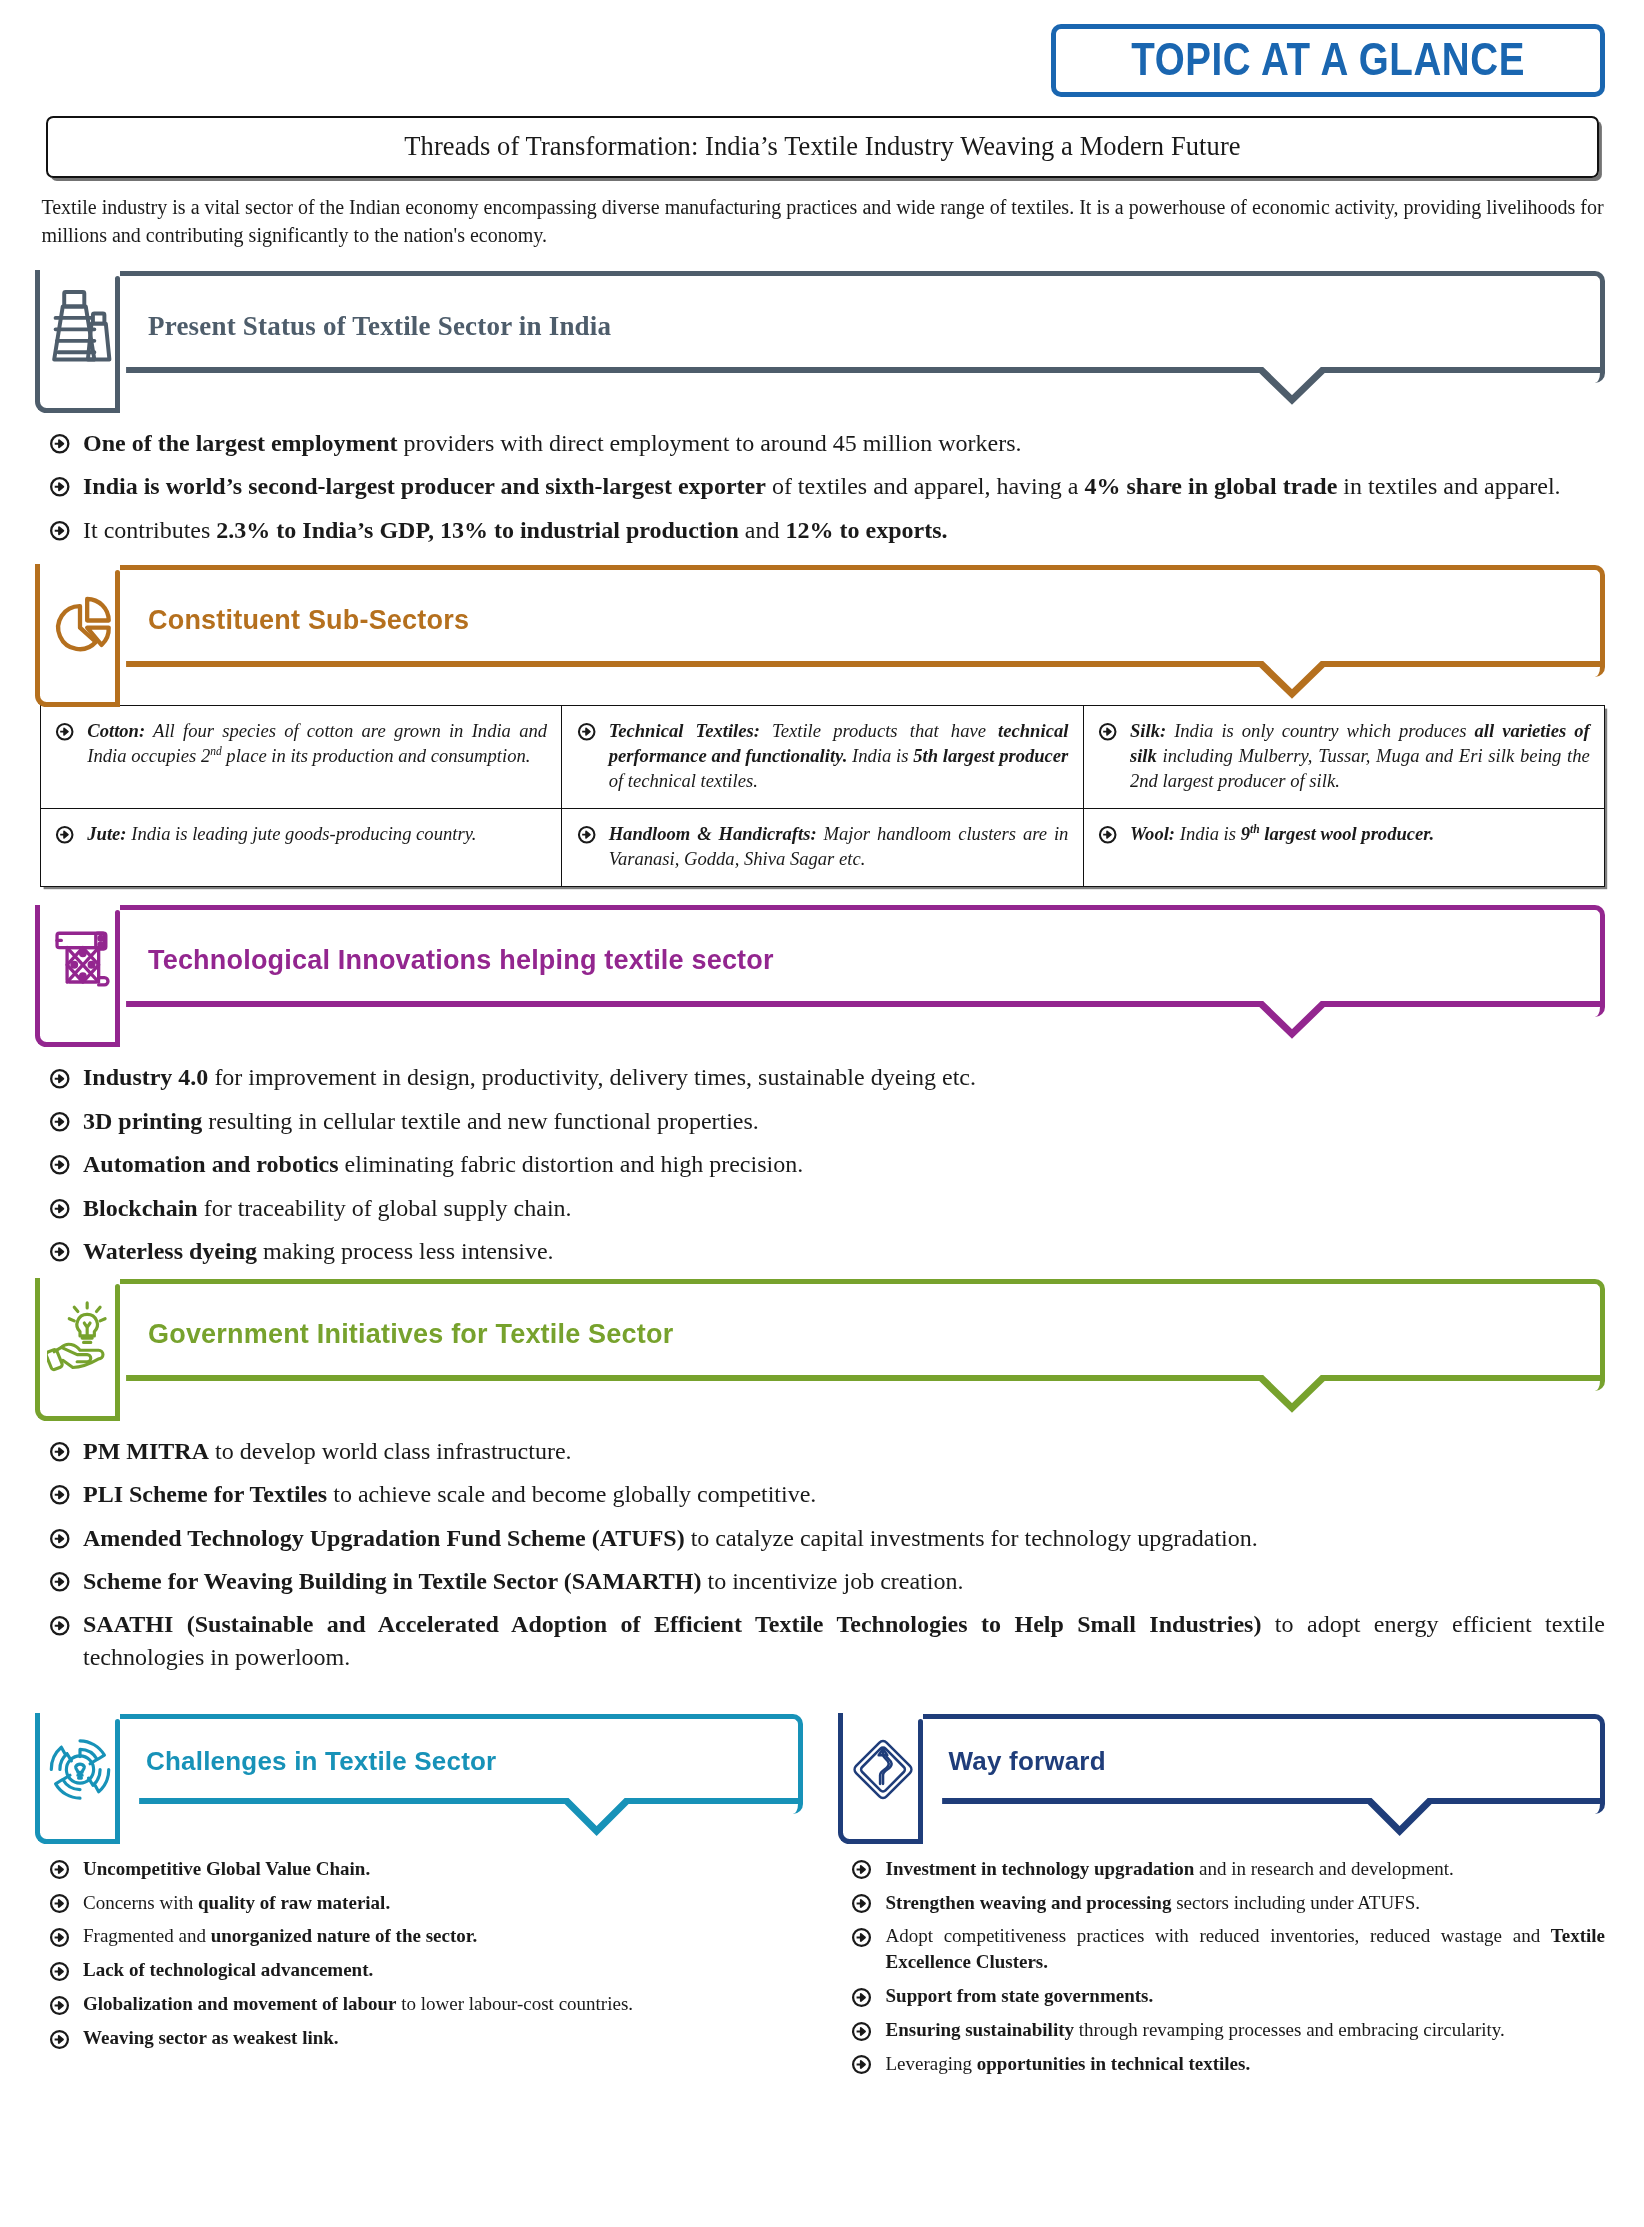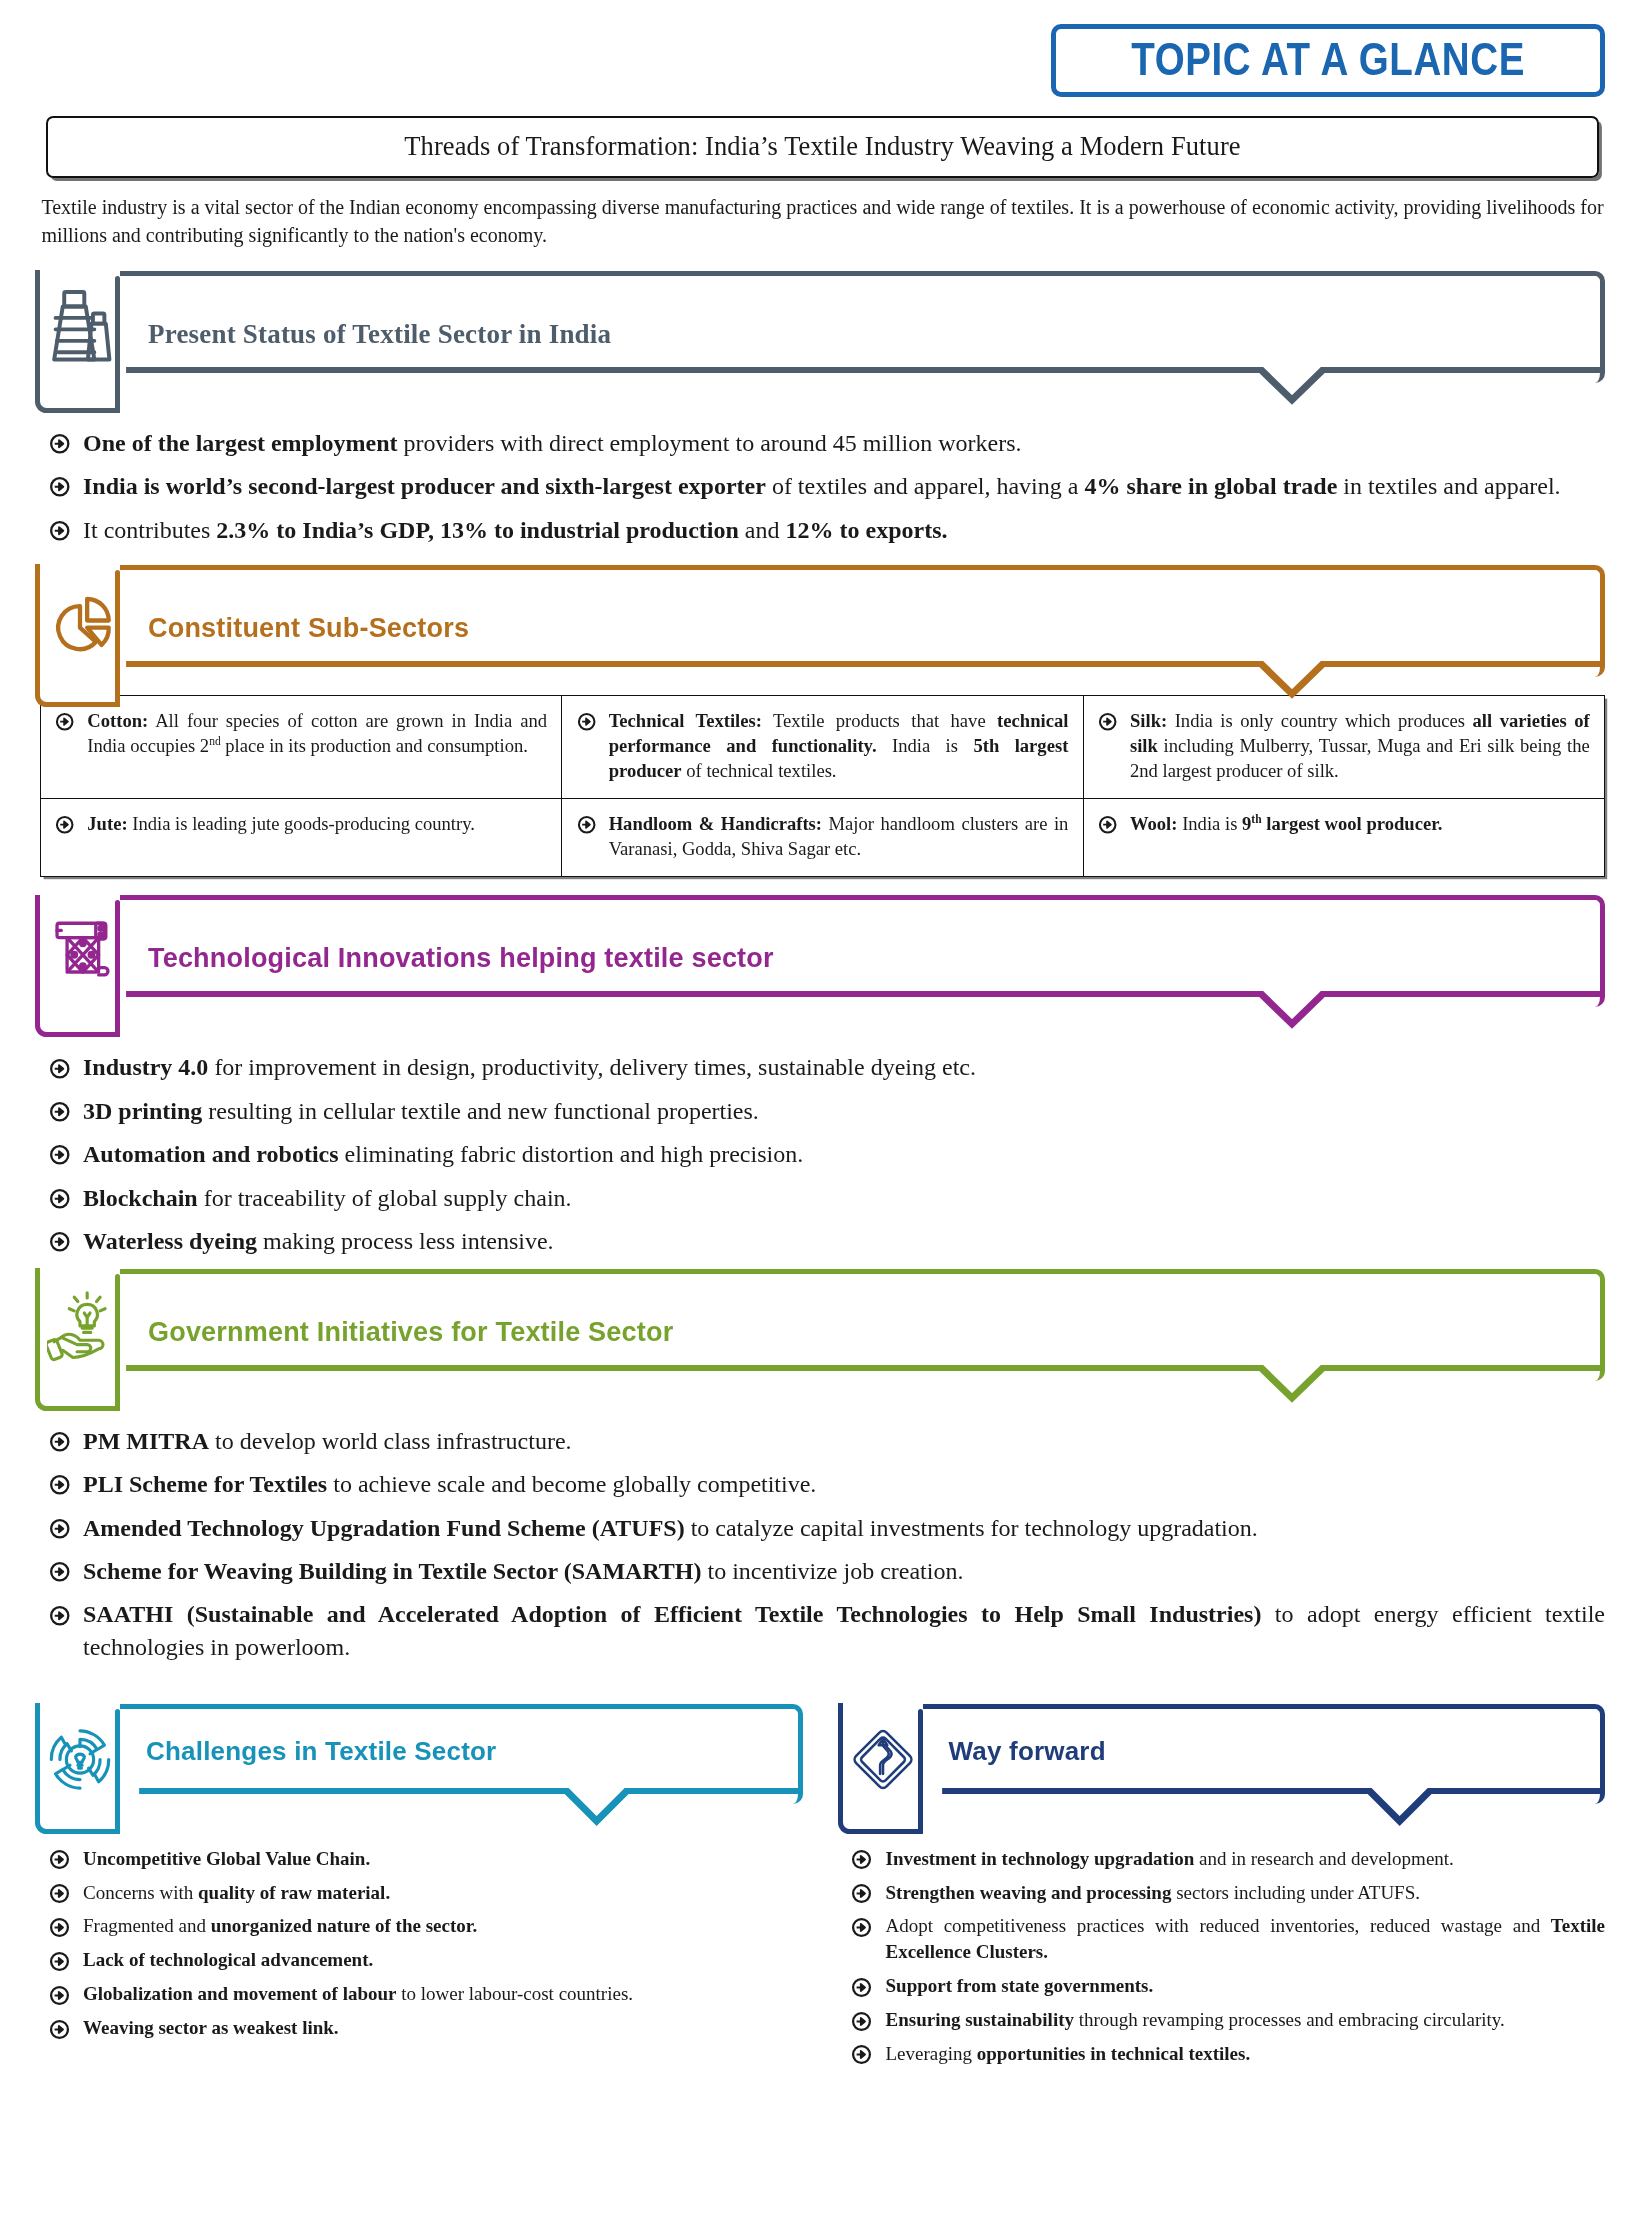--- a/index.html
+++ b/index.html
@@ -87,21 +87,21 @@
     border-radius: 2.9px;
   }
   .callout .icon {
     position: absolute;
     left: 7.2px; top: 18.6px;
     width: 66px; height: 75px;
   }
   .callout .heading {
     position: absolute;
     left: 108px;
-    top: 48px;
+    top: 40px;
     font-family: "Liberation Sans Narrow", "Liberation Sans", sans-serif;
     font-weight: 700;
     font-size: 27px;
     color: var(--c);
     letter-spacing: 0.2px;
     white-space: nowrap;
   }
   .callout.slate .heading { font-family: "Liberation Serif", serif; }
 
   .after-callout { margin-top: 44px; }
@@ -119,22 +119,23 @@
   ul.bl.tight > li { margin-bottom: 6.5px; }
   ul.bl > li .ar { position: absolute; left: 8.6px; top: 3.6px; width: 21.5px; height: 21.5px; }
   ul.bl > li:last-child { margin-bottom: 0; }
   b, .b { font-weight: 700; }
   sup { font-size: .62em; vertical-align: super; }
 
   
   table.grid {
     width: 100%;
     border-collapse: collapse;
-    margin-top: 18px;
+    margin-top: 28px;
     box-shadow: 2.9px 2.9px 0 -0.7px rgba(0,0,0,0.5);
+    font-style: italic;
   }
   table.grid td {
     border: 1.4px solid #111;
     vertical-align: top;
     padding: 13px 14.3px 14.3px 14.3px;
     width: 33.333%;
   }
   table.grid td .cell {
     position: relative;
     padding-left: 32px;

